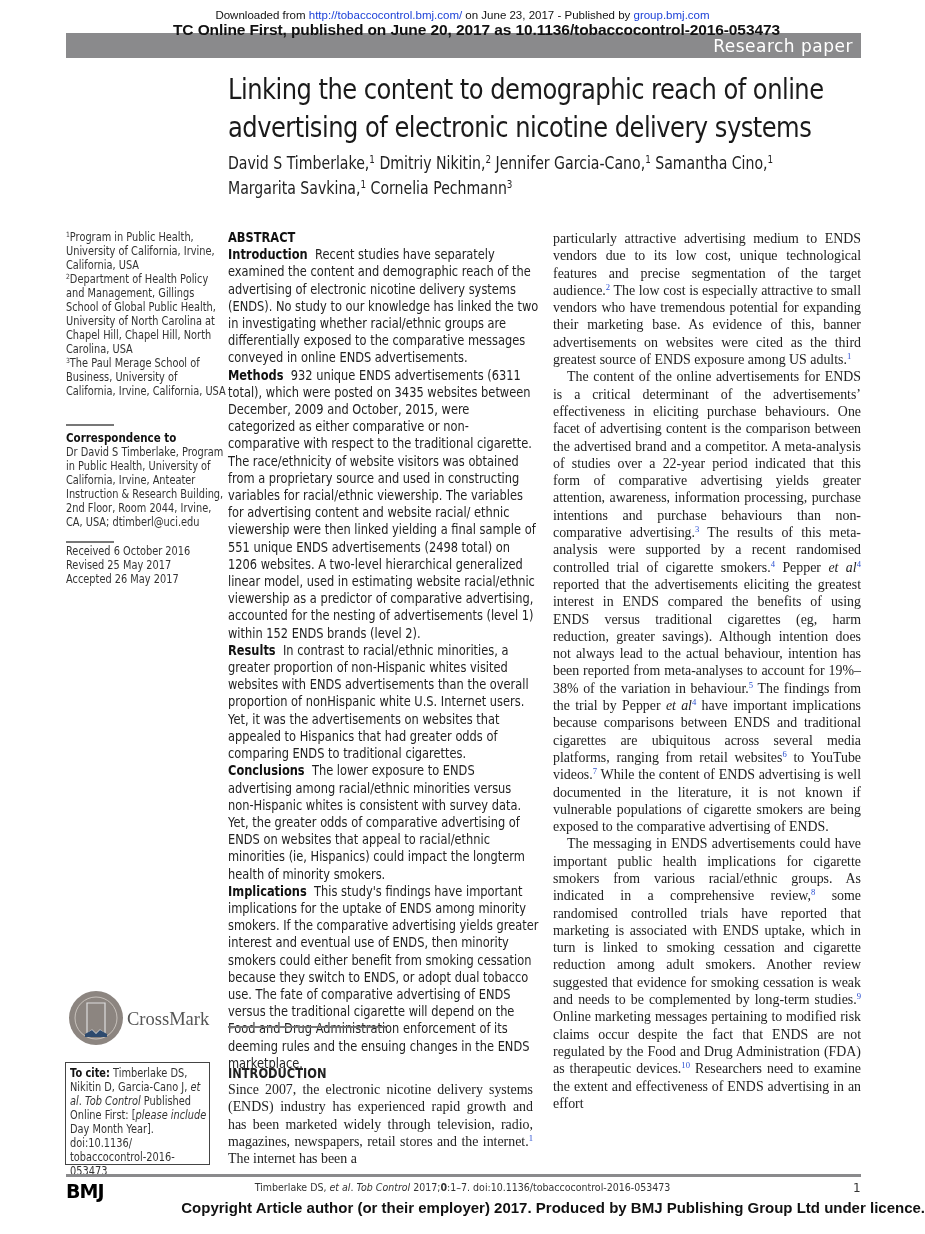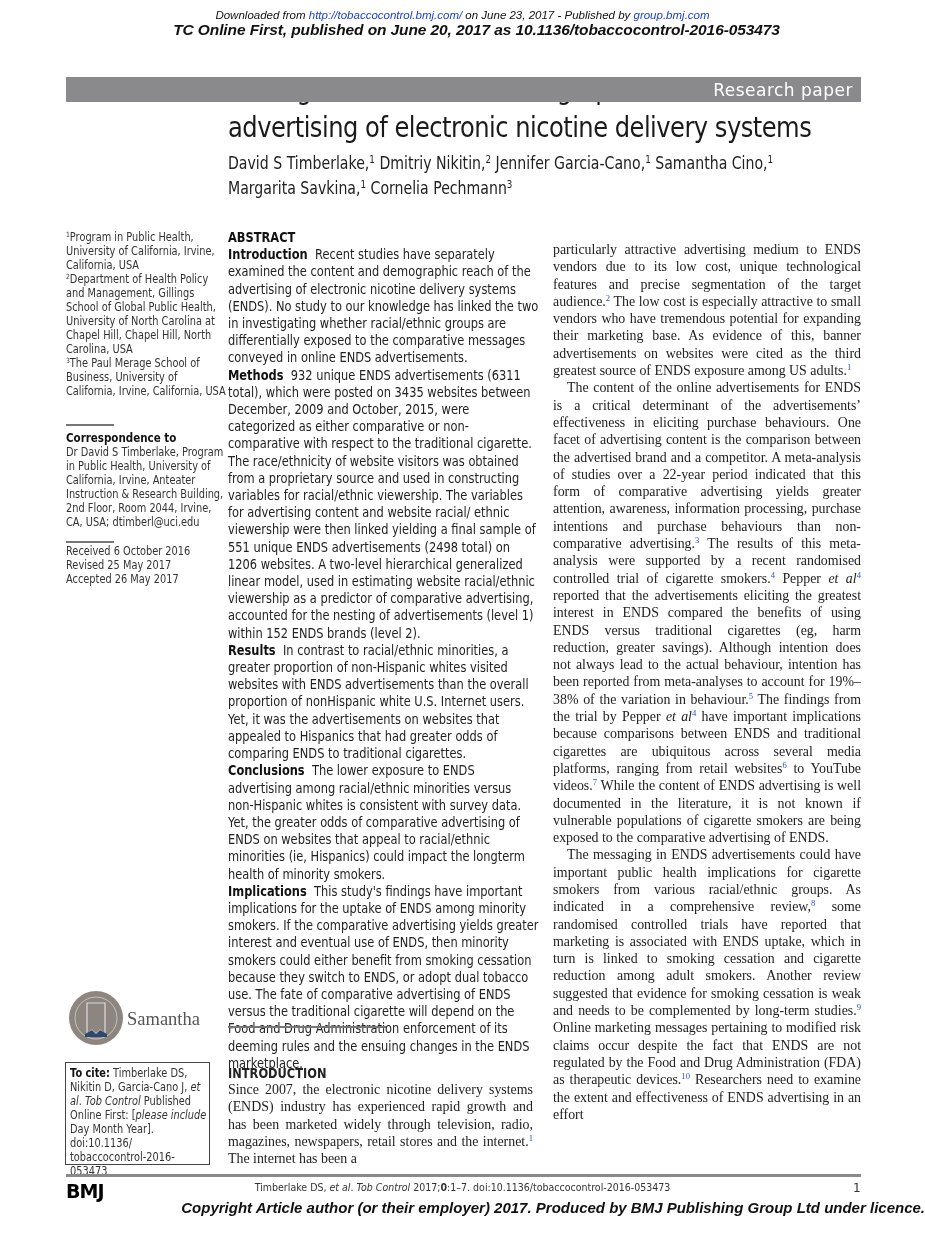--- a/index.html
+++ b/index.html
@@ -1,24 +1,24 @@
 <!DOCTYPE html>
 <html><head>
 <meta charset="utf-8">
 <style>
   html, body { margin:0; padding:0; background:#fff; }
   body { width:925px; height:1234px; position:relative; overflow:hidden; color:#222; }
   .abs { position:absolute; }
-  .sans { font-family:"Liberation Sans", sans-serif;font-style:italic; }
+  .sans { font-family:"Liberation Sans", sans-serif; }
   .cond { font-family:"DejaVu Sans", sans-serif; }
 
   #dl-line { left:0; width:925px; top:9px; text-align:center; font-size:11.5px; color:#111; }
   #dl-line a { color:#1a3fd8; text-decoration:none; }
   #tc-line { left:0; width:925px; top:21px; text-align:center; font-size:15.5px; font-weight:bold; color:#111; z-index:2; letter-spacing:-0.1px;padding-left:14px; }
-  #band { left:66px; top:33px; width:795px; height:25px; background:#8a8a8c; z-index:1;margin-top:44px; }
+  #band { left:66px; top:33px; width:795px; height:25px; background:#8a8a8c; z-index:1; }
   #band-label { right:8px; top:3px; font-size:17px; color:#fff; letter-spacing:0.5px; }
 
   #title { left:228px; top:70px; width:640px; font-size:27.5px; line-height:38px; color:#1a1a1a; letter-spacing:-0.6px; font-family:"DejaVu Sans", sans-serif; font-weight:normal; transform:scaleX(0.88); transform-origin:left top; width:730px; }
   #authors { left:228px; top:151px; font-size:17px; line-height:25px; color:#222; font-family:"DejaVu Sans", sans-serif; transform:scaleX(0.83); transform-origin:left top; width:760px; }
   sup { font-size:0.62em; line-height:0; vertical-align:0.55em; }
 
   .side { font-family:"DejaVu Sans", sans-serif; font-size:11.4px; line-height:14px; color:#333; transform:scaleX(0.86); transform-origin:left top; width:188px; }
   #affil { left:66px; top:230px; }
   .rule-s { height:2px; background:#777; width:48px; }
   #rule1 { left:66px; top:424px; }
@@ -36,21 +36,21 @@
 
   .absbody { font-family:"DejaVu Sans", sans-serif; font-size:13.6px; line-height:17.2px; color:#222; transform:scaleX(0.84); transform-origin:left top; width:370px; }
   .absbody b { color:#111; }
   #abstract { left:228px; top:229px; }
   #rule3 { left:228px; top:1026px; height:2px; background:#777; width:158px; }
 
   #intro-head { left:228px; top:1065px; font-family:"DejaVu Sans", sans-serif; font-size:13.6px; font-weight:bold; color:#222; transform:scaleX(0.84); transform-origin:left top; }
   .body-text { font-family:"Liberation Serif", serif; font-size:13.9px; line-height:17.3px; color:#222; text-align:justify; }
   .body-text sup { color:#2a4fd0; }
   #intro-p { left:228px; top:1081px; width:305px; }
-  #col3 { left:553px; top:230px; width:308px;margin-top:11px; }
+  #col3 { left:553px; top:230px; width:308px; }
   #col3 p { margin:0; text-indent:0; }
   #col3 p.ind { text-indent:14px; }
 
   #foot-rule { left:66px; top:1174px; width:795px; height:3px; background:#8a8a8c; }
   #bmj { left:66px; top:1180px; font-size:19px; font-weight:bold; color:#000000; font-family:"DejaVu Sans", sans-serif; letter-spacing:-1px; }
   #foot-cite { left:0; width:925px; top:1181px; text-align:center; font-family:"DejaVu Sans", sans-serif; font-size:11px; color:#333; transform:scaleX(0.86); }
   #page-num { left:853px; top:1181px; font-size:12px; color:#333; font-family:"DejaVu Sans", sans-serif; }
   #copyright { left:0; width:925px; top:1199px; text-align:right; font-size:15px; font-weight:bold; color:#111; }
 </style>
 </head>
@@ -93,21 +93,21 @@
   <div>Revised 25 May 2017</div>
   <div>Accepted 26 May 2017</div>
 </div>
 
 <svg id="crossmark" class="abs" viewBox="0 0 56 56">
   <circle cx="28" cy="28" r="27" fill="#8c8580"></circle>
   <circle cx="28" cy="28" r="21" fill="none" stroke="#c8c2bc" stroke-width="1"></circle>
   <path d="M19 13 L37 13 L37 44 L32 40 L28 44 L24 40 L19 44 Z" fill="#8c8580" stroke="#ddd" stroke-width="1.2"></path>
   <path d="M17 44 L24 40 L28 44 L32 40 L39 44 L39 47 L17 47 Z" fill="#2d4a6e"></path>
 </svg>
-<div id="crossmark-text" class="abs">Samantha</div>
+<div id="crossmark-text" class="abs">CrossMark</div>
 
 <div id="cite-box" class="abs"></div>
 <div id="cite-text" class="abs side" style="width:160px;">
   <b>To cite:</b><span> Timberlake DS, Nikitin D, Garcia-Cano J, </span><i>et al</i><span>. </span><i>Tob Control</i><span> Published Online First: [</span><i>please include</i><span> Day Month Year]. doi:10.1136/ tobaccocontrol-2016-053473</span>
 </div>
 
 <div id="abstract" class="abs absbody">
   <div style="font-weight:bold;color:#111;">ABSTRACT</div>
   <div><b>Introduction</b>&nbsp; <span>Recent studies have separately examined the content and demographic reach of the advertising of electronic nicotine delivery systems (ENDS). No study to our knowledge has linked the two in investigating whether racial/ethnic groups are differentially exposed to the comparative messages conveyed in online ENDS advertisements.</span></div>
   <div><b>Methods</b>&nbsp; <span>932 unique ENDS advertisements (6311 total), which were posted on 3435 websites between December, 2009 and October, 2015, were categorized as either comparative or non-comparative with respect to the traditional cigarette. The race/ethnicity of website visitors was obtained from a proprietary source and used in constructing variables for racial/ethnic viewership. The variables for advertising content and website racial/ ethnic viewership were then linked yielding a final sample of 551 unique ENDS advertisements (2498 total) on 1206 websites. A two-level hierarchical generalized linear model, used in estimating website racial/ethnic viewership as a predictor of comparative advertising, accounted for the nesting of advertisements (level 1) within 152 ENDS brands (level 2).</span></div>

